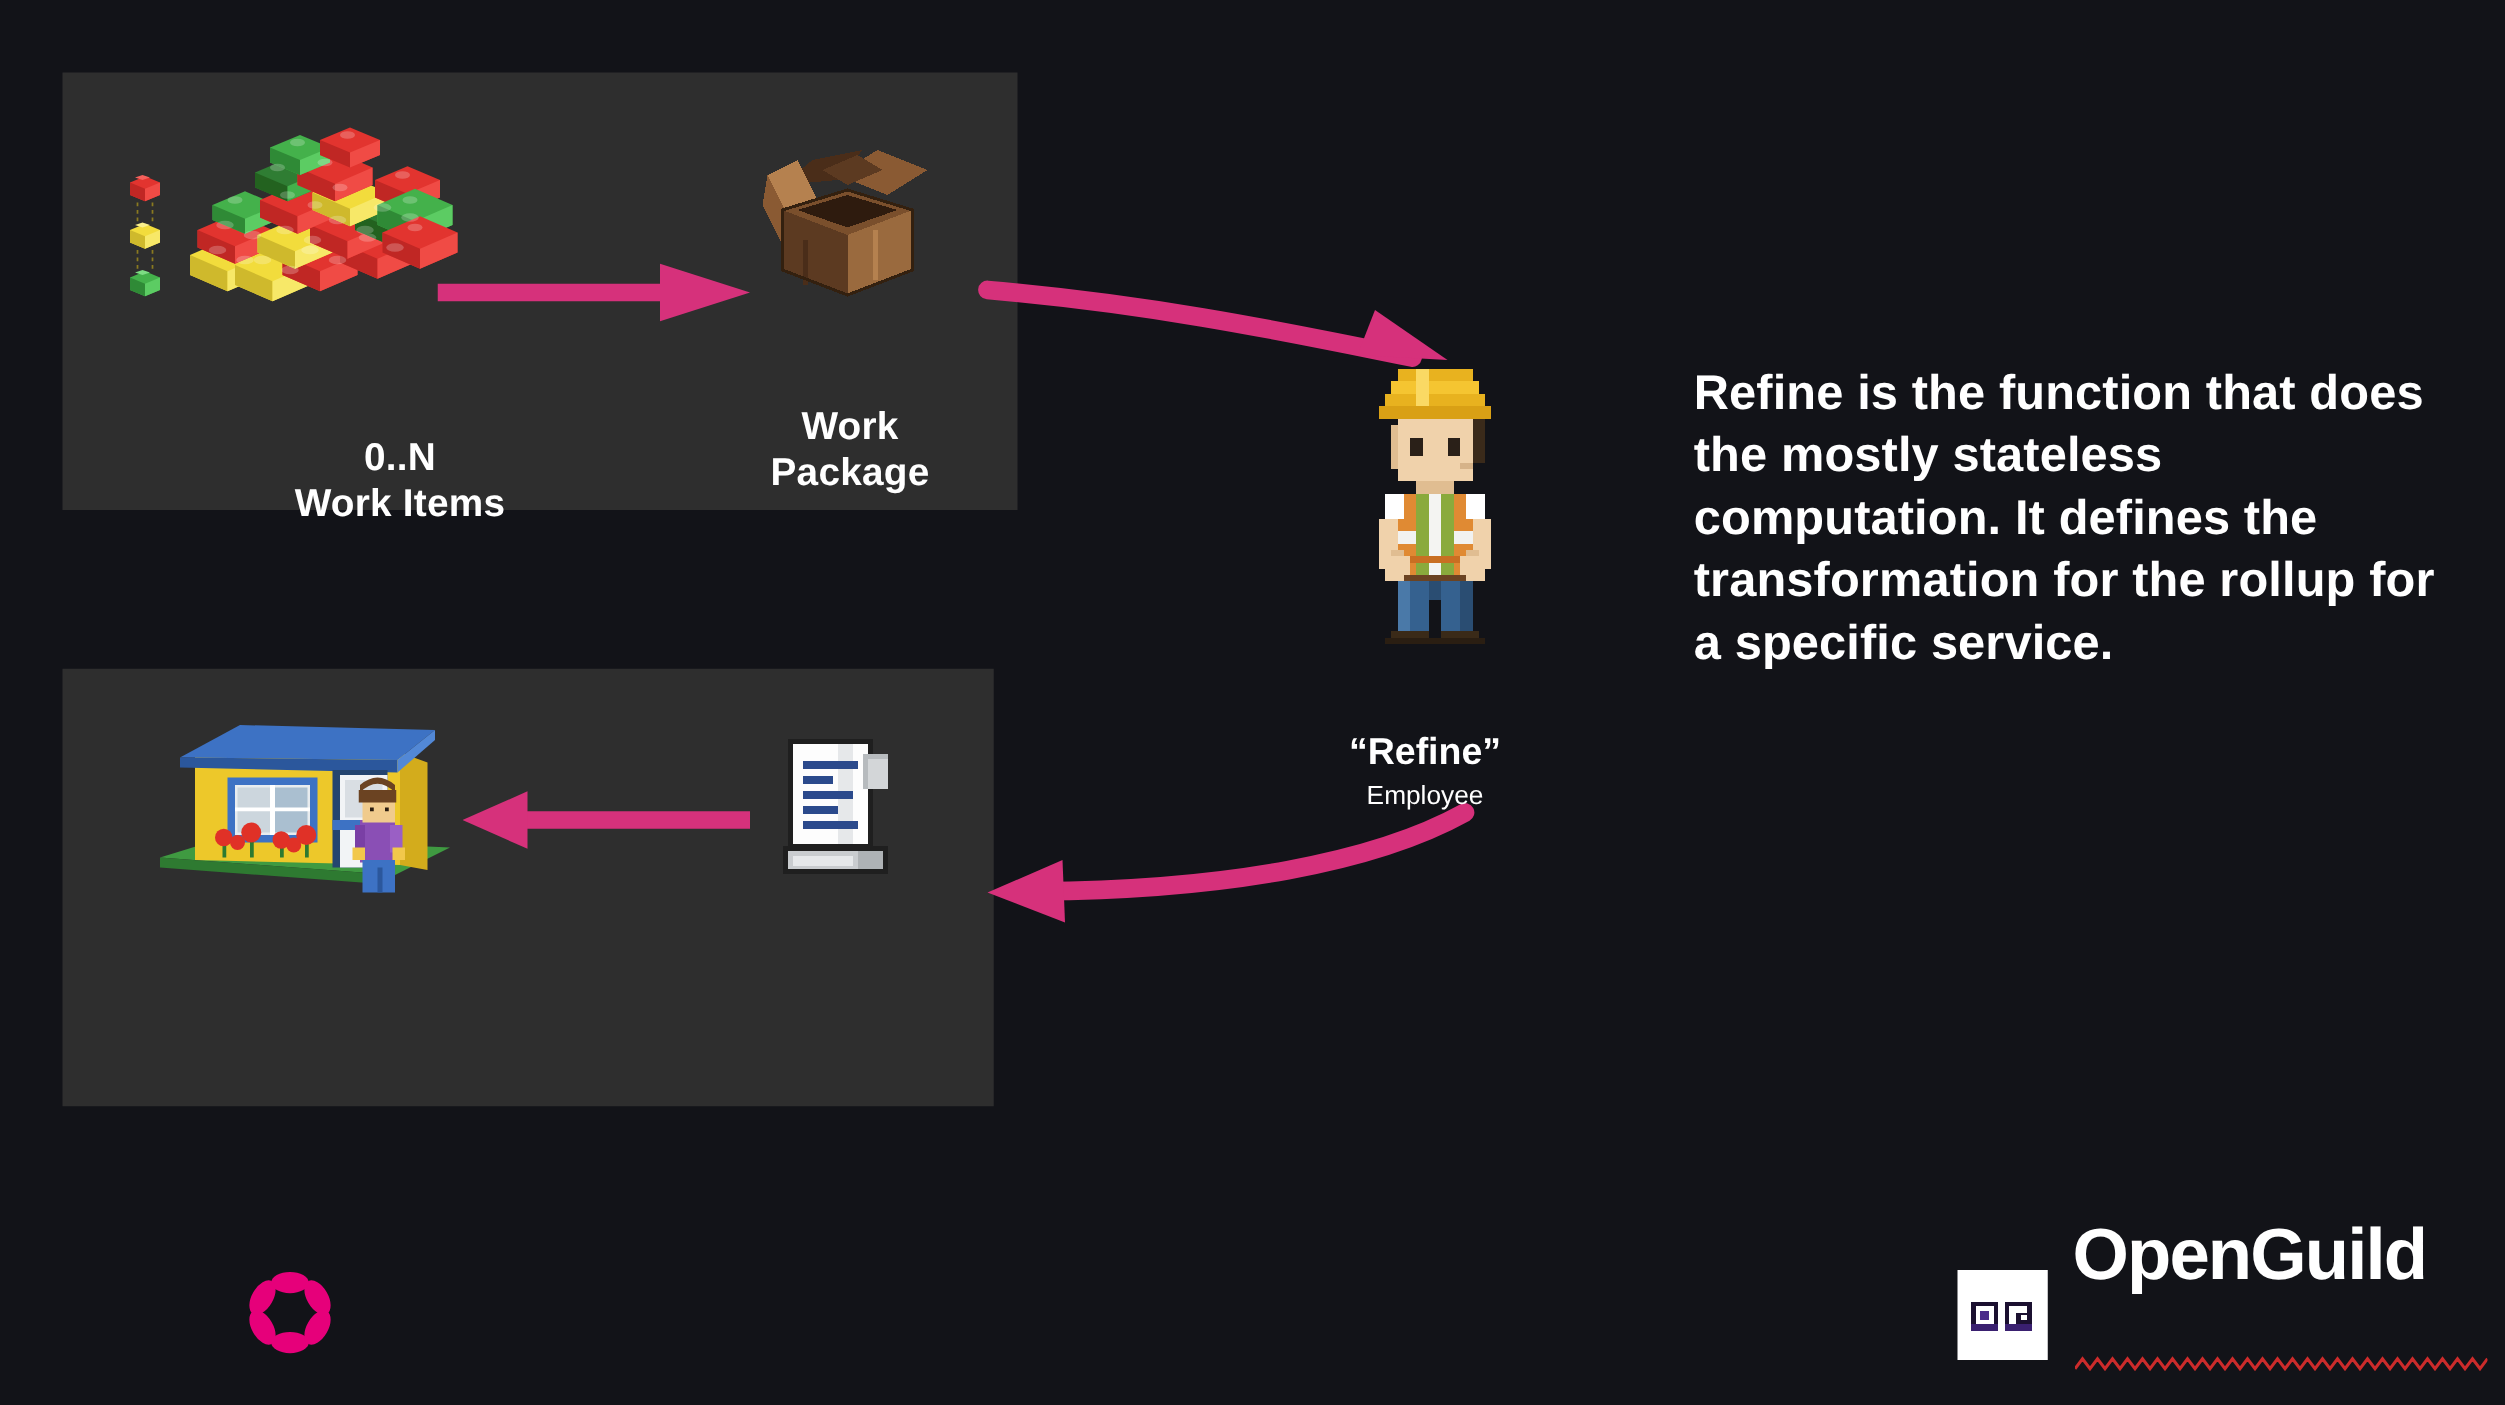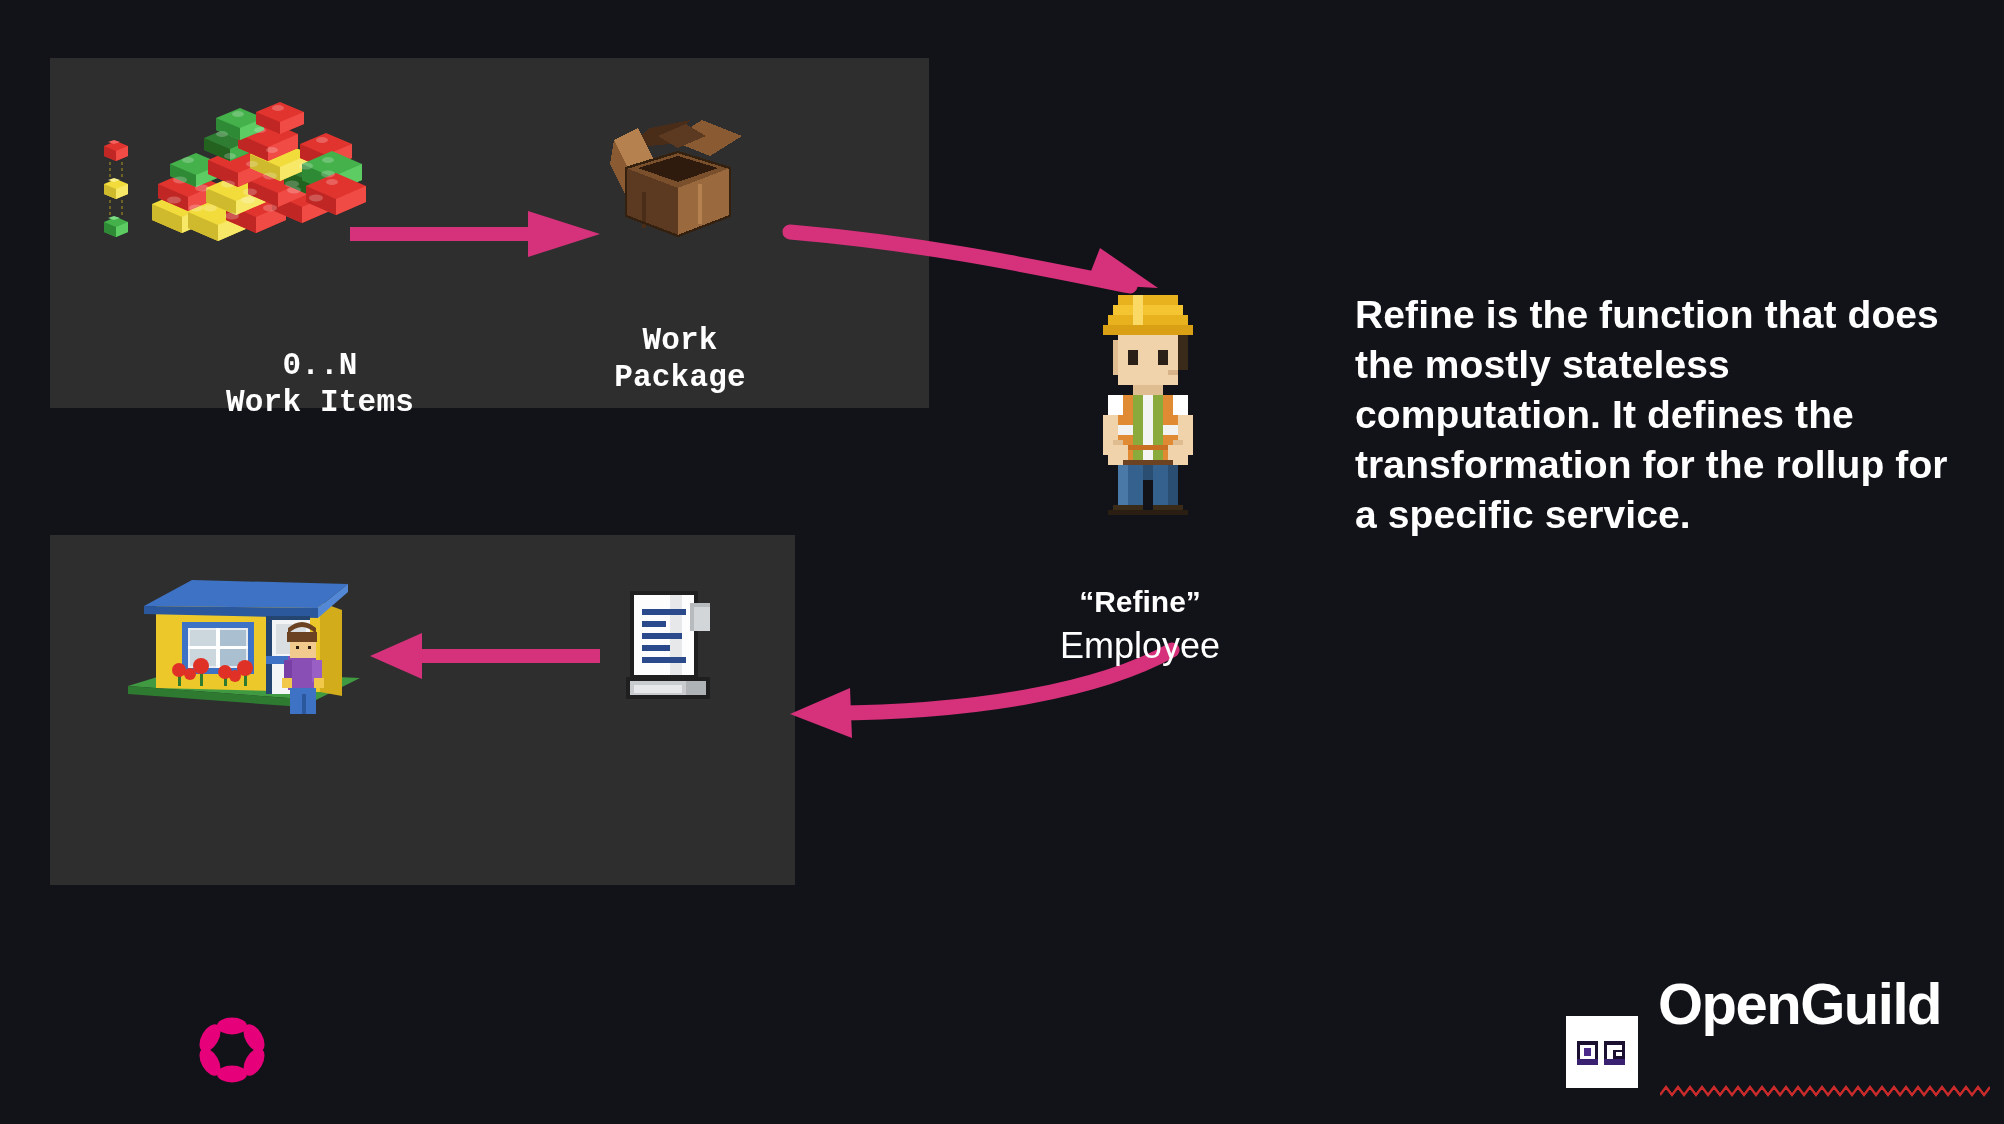--- a/index.html
+++ b/index.html
@@ -7,21 +7,21 @@
     width:2004px;height:1124px;
     background:#121318;
     font-family:"Liberation Sans", sans-serif;
     overflow:hidden;
     position:relative;
   }
   .stage{position:absolute;left:0;top:0;width:2004px;height:1124px;}
 
   
   .panel{position:absolute;background:#2e2e2e;}
-  #panel-top{left:50px;top:58px;width:879px;height:350px;font-family:Liberation Mono, monospace;}
+  #panel-top{left:50px;top:58px;width:764px;height:350px;}
   #panel-bottom{left:50px;top:535px;width:745px;height:350px;}
 
   
   .caption{
     position:absolute;
     color:#ffffff;
     font-weight:bold;
     text-align:center;
     line-height:1.18;
     letter-spacing:0.2px;
@@ -30,21 +30,21 @@
   }
   #caption-work-items{left:60px;top:290px;width:420px;}
   #caption-work-package{left:480px;top:265px;width:300px;}
 
   
   #employee-label{
     position:absolute;left:990px;top:555px;width:300px;
     text-align:center;color:#fff;line-height:1.2;margin-top:29px;
   }
   #employee-label .l1{font-size:30px;font-weight:bold;display:block;}
-  #employee-label .l2{font-size:36px;font-weight:normal;display:block;margin-top:4px;}
+  #employee-label .l2{font-size:21px;font-weight:normal;display:block;margin-top:4px;}
 
   
   #description{
     position:absolute;left:1355px;top:290px;width:600px;
     color:#ffffff;font-size:39px;line-height:1.28;font-weight:700;
     letter-spacing:0.1px;
   }
 
   
   #vector-layer{position:absolute;left:0;top:0;width:2004px;height:1124px;pointer-events:none;}

